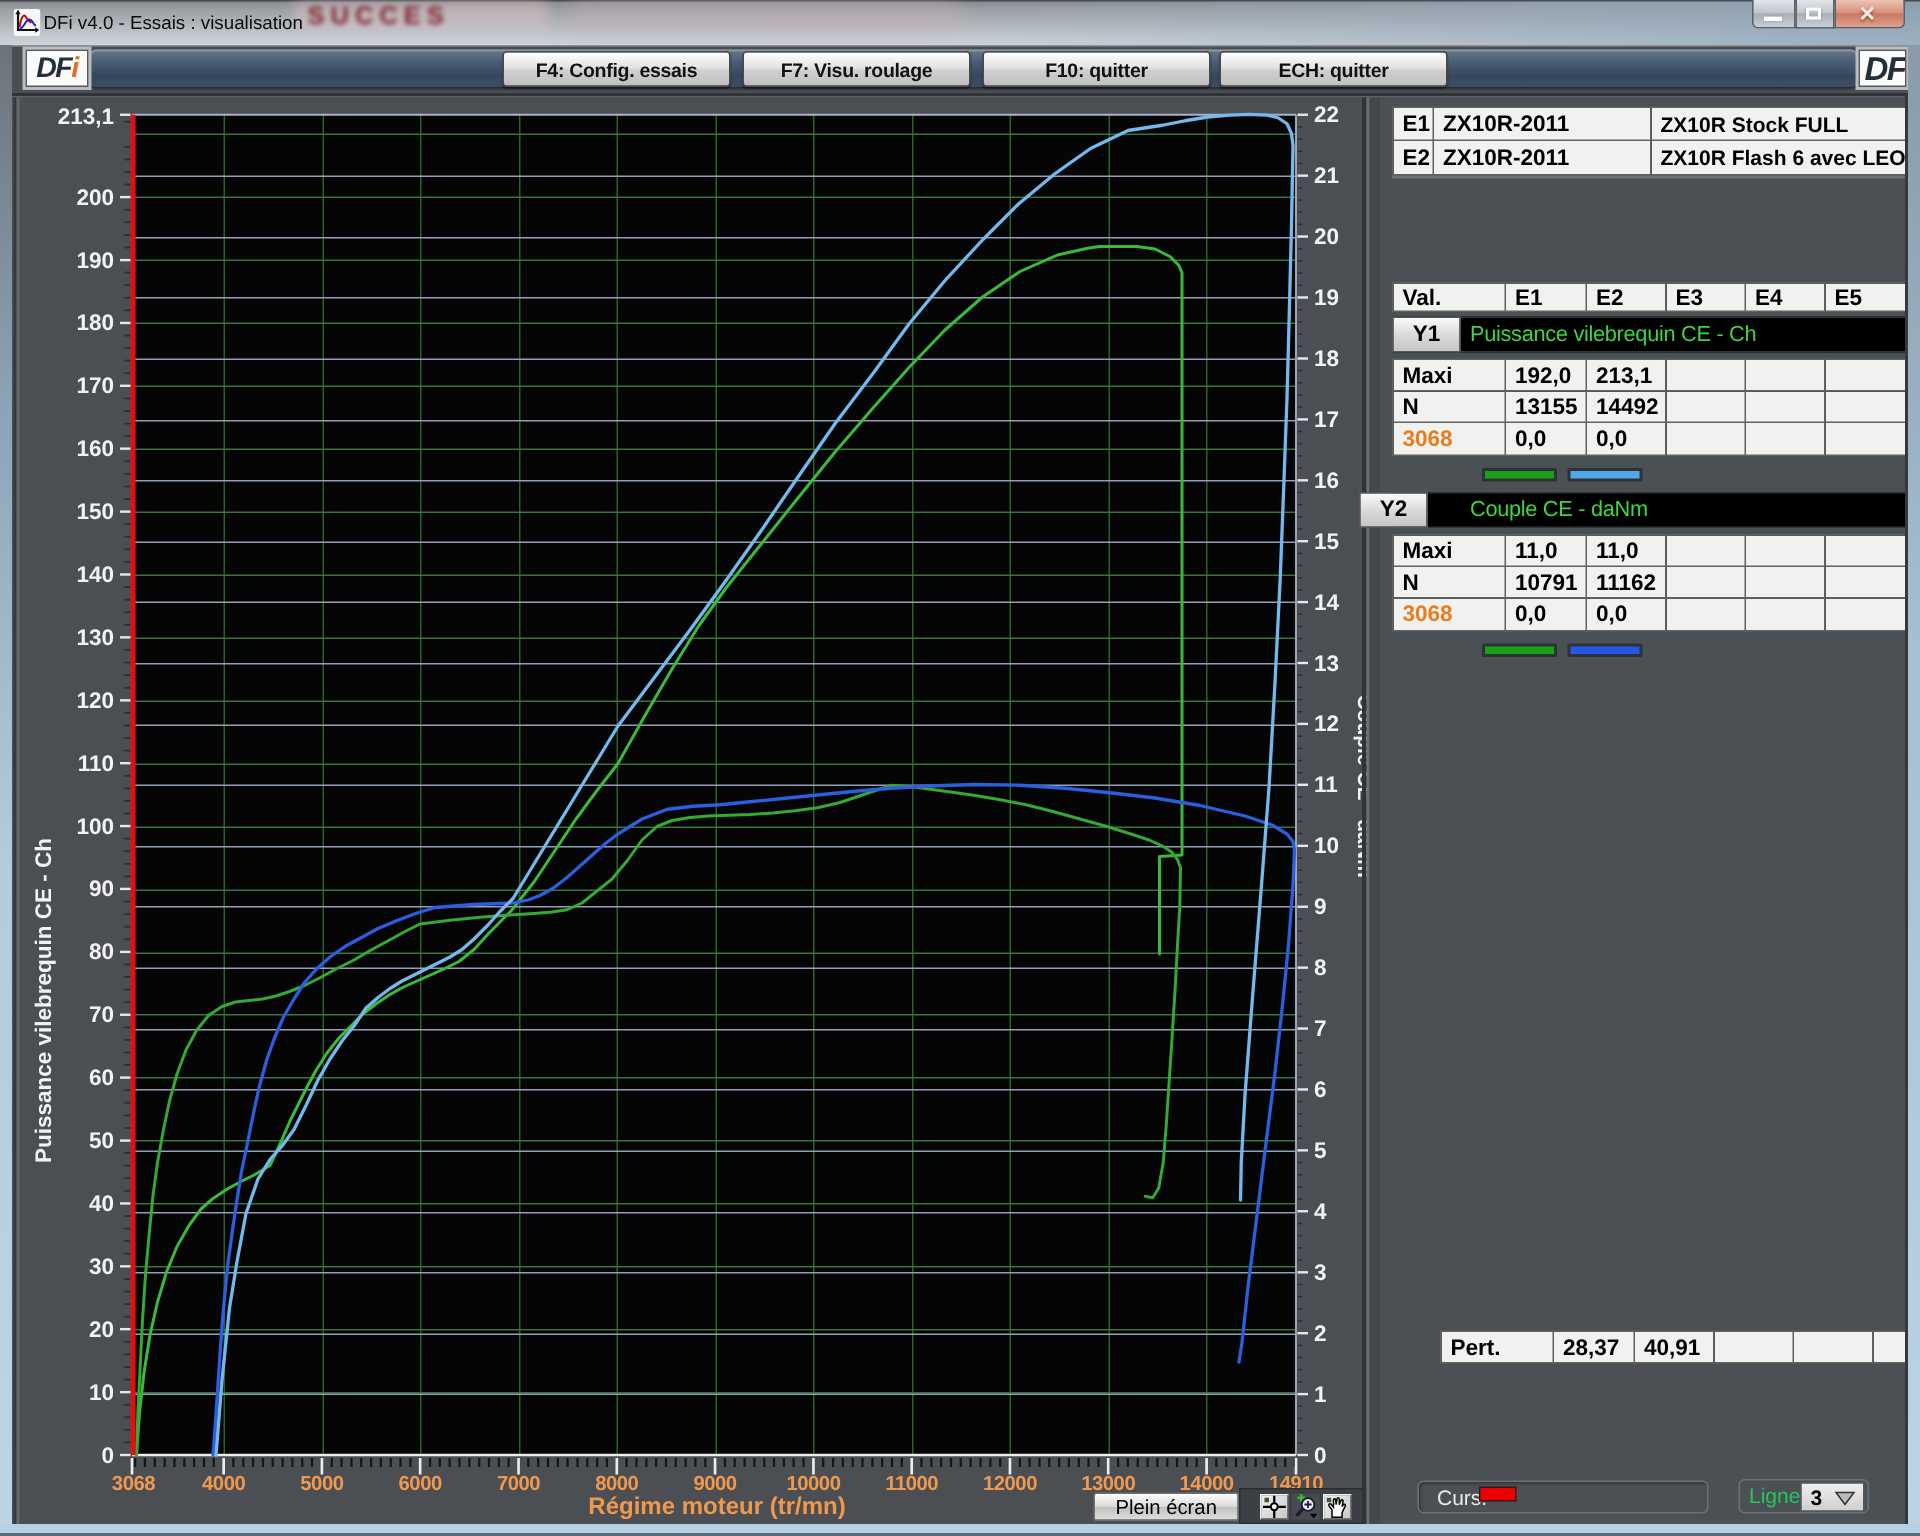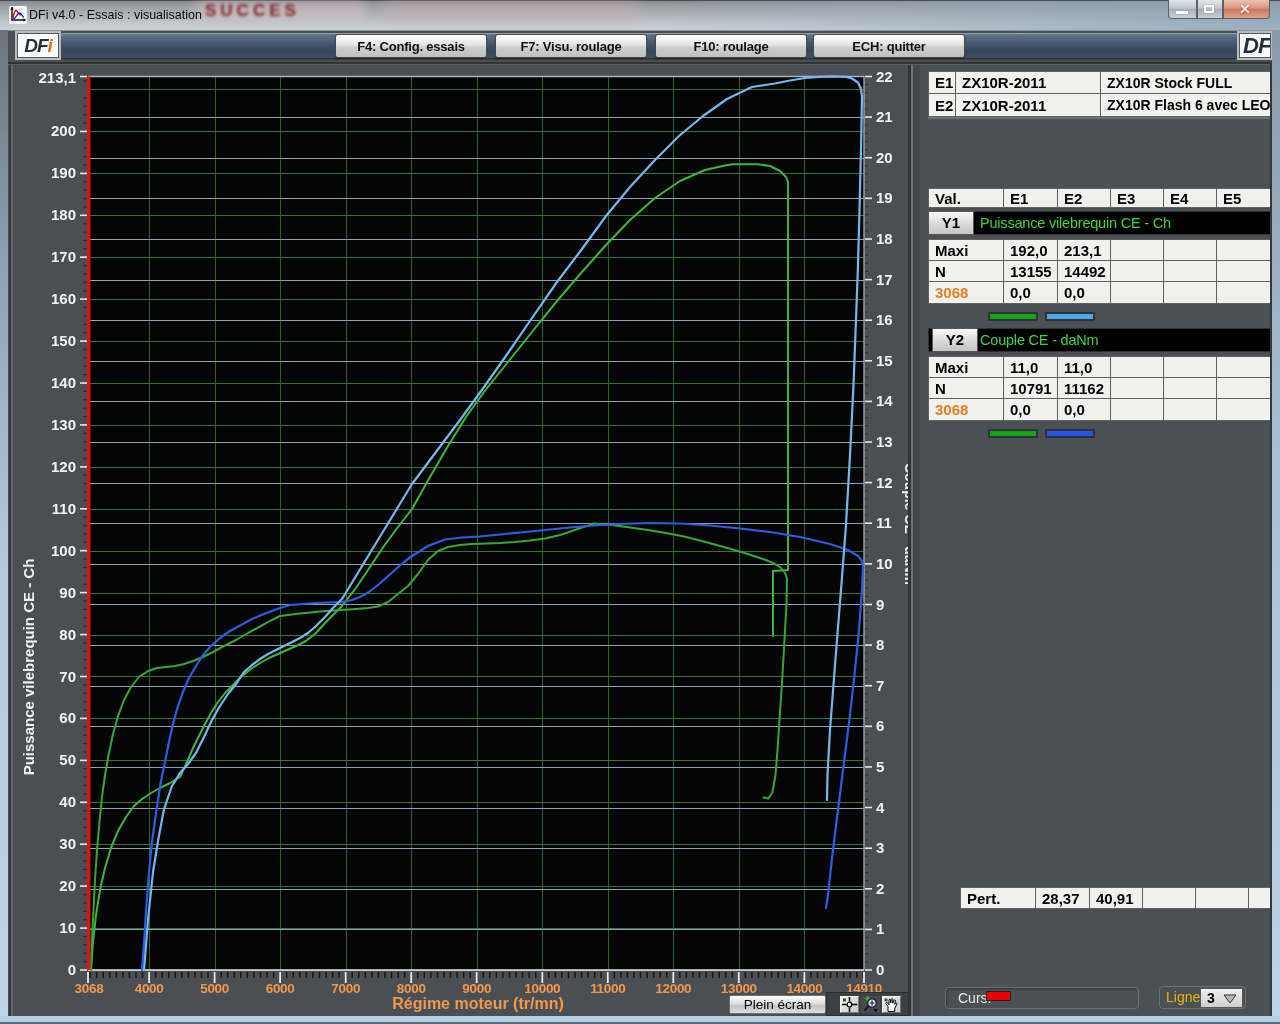--- a/index.html
+++ b/index.html
@@ -45,21 +45,21 @@
 
 <div class="abs" style="left:17px;top:33px;width:42px;height:25px;background:#fbfbfb;border:1px solid #55585c;box-shadow:0 0 0 2px #b9bcbf;
   font-style:italic;font-weight:bold;font-size:19px;text-align:center;line-height:24px;letter-spacing:-1px;">
   <span style="color:#23303c">DF</span><span style="color:#e96d1f">i</span></div>
 
 <div class="abs" style="left:1239px;top:33px;width:32px;height:25px;background:#fbfbfb;border:1px solid #55585c;box-shadow:0 0 0 2px #b9bcbf;overflow:hidden;
   font-style:italic;font-weight:bold;font-size:22px;line-height:24px;letter-spacing:-1px;">
   <span style="color:#23303c;margin-left:3px">DF</span></div>
 <div class="abs" style="left:335px;top:34px;width:152px;height:24px;background:linear-gradient(180deg,#ffffff,#e3e3e3 45%,#cfcfcf 55%,#c0c0c0);border:1px solid #4a4a4a;border-radius:3px;box-shadow:0 1px 1px rgba(0,0,0,.4);color:#111;font-size:13px;font-weight:bold;letter-spacing:-0.2px;text-align:center;line-height:23px;">F4: Config. essais</div>
 <div class="abs" style="left:495px;top:34px;width:152px;height:24px;background:linear-gradient(180deg,#ffffff,#e3e3e3 45%,#cfcfcf 55%,#c0c0c0);border:1px solid #4a4a4a;border-radius:3px;box-shadow:0 1px 1px rgba(0,0,0,.4);color:#111;font-size:13px;font-weight:bold;letter-spacing:-0.2px;text-align:center;line-height:23px;">F7: Visu. roulage</div>
-<div class="abs" style="left:655px;top:34px;width:152px;height:24px;background:linear-gradient(180deg,#ffffff,#e3e3e3 45%,#cfcfcf 55%,#c0c0c0);border:1px solid #4a4a4a;border-radius:3px;box-shadow:0 1px 1px rgba(0,0,0,.4);color:#111;font-size:13px;font-weight:bold;letter-spacing:-0.2px;text-align:center;line-height:23px;">F10: roulage</div>
+<div class="abs" style="left:655px;top:34px;width:152px;height:24px;background:linear-gradient(180deg,#ffffff,#e3e3e3 45%,#cfcfcf 55%,#c0c0c0);border:1px solid #4a4a4a;border-radius:3px;box-shadow:0 1px 1px rgba(0,0,0,.4);color:#111;font-size:13px;font-weight:bold;letter-spacing:-0.2px;text-align:center;line-height:23px;">F10: quitter</div>
 <div class="abs" style="left:813px;top:34px;width:152px;height:24px;background:linear-gradient(180deg,#ffffff,#e3e3e3 45%,#cfcfcf 55%,#c0c0c0);border:1px solid #4a4a4a;border-radius:3px;box-shadow:0 1px 1px rgba(0,0,0,.4);color:#111;font-size:13px;font-weight:bold;letter-spacing:-0.2px;text-align:center;line-height:23px;">ECH: quitter</div>
 
 <div class="abs" style="left:0;top:62px;width:1280px;height:2px;background:#303438;"></div>
 <div class="abs" style="left:0;top:64px;width:1280px;height:1px;background:#5d6165;"></div>
 
 <div class="abs" style="left:8px;top:65px;width:903px;height:951px;background:#4b4f53;"></div>
 <div class="abs" style="left:9px;top:65px;width:2px;height:951px;background:#35393d;"></div>
 <div class="abs" style="left:11px;top:65px;width:2px;height:951px;background:#63676b;"></div>
 <svg width="898" height="952" viewBox="0 0 898 952" xmlns="http://www.w3.org/2000/svg" style="position:absolute;left:14px;top:64px;font-family:'Liberation Sans', sans-serif">
 <rect x="74.0" y="12.5" width="776.0" height="893.5" fill="#050505"></rect>
@@ -642,21 +642,21 @@
         <td>0,0</td>
         <td></td>
         <td></td>
         <td></td>
       </tr>
     </tbody>
   </table>
 <div class="abs" style="left:988px;top:312px;width:50px;height:9px;background:#17a217;border:2px solid #2e3236;border-radius:1px;"></div>
 <div class="abs" style="left:1045px;top:312px;width:50px;height:9px;background:#4fa8e8;border:2px solid #2e3236;border-radius:1px;"></div>
 <div class="abs" style="left:928px;top:328px;width:343px;height:24px;background:#000;border:1px solid #303336;"></div>
-<div class="abs" style="left:932px;top:328px;width:46px;height:24px;background:linear-gradient(180deg,#fafafa,#d8d8d8 55%,#c6c6c6);border:1px solid #55585b;color:#000;font-size:15px;font-weight:bold;text-align:center;line-height:22px;">Y2</div>
+<div class="abs" style="left:906px;top:328px;width:46px;height:24px;background:linear-gradient(180deg,#fafafa,#d8d8d8 55%,#c6c6c6);border:1px solid #55585b;color:#000;font-size:15px;font-weight:bold;text-align:center;line-height:22px;">Y2</div>
 <div class="abs" style="left:980px;top:331px;height:20px;color:#3fd43f;font-size:14.5px;letter-spacing:-0.2px;line-height:19px;">Couple CE - daNm</div>
 <table class="tbl" style="left:928px;top:356px;width:342px;border:1px solid #303336;">
 <colgroup>
       <col style="width:75px">
       <col style="width:54px">
       <col style="width:53px">
       <col style="width:53px">
       <col style="width:53px">
       <col style="width:54px">
     </colgroup>
@@ -706,21 +706,21 @@
         <td></td>
         <td></td>
         <td></td>
       </tr>
     </tbody>
   </table>
 <div class="abs" style="left:945px;top:987px;width:194px;height:22px;border:1px solid #6d7175;border-radius:4px;box-shadow:inset 1px 1px 2px rgba(0,0,0,.35);"></div>
 <div class="abs" style="left:958px;top:990px;color:#e8e8e8;font-size:14px;">Curs.</div>
 <div class="abs" style="left:986px;top:991px;width:25px;height:10px;background:#ee0000;border:1px solid #222;"></div>
 <div class="abs" style="left:1159px;top:986px;width:87px;height:23px;border:1px solid #6d7175;border-radius:4px;"></div>
-<div class="abs" style="left:1166px;top:989px;color:#eab308;font-size:14px;">Ligne</div>
+<div class="abs" style="left:1166px;top:989px;color:#22c55e;font-size:14px;">Ligne</div>
 <div class="abs" style="left:1200px;top:988px;width:43px;height:20px;background:linear-gradient(180deg,#efefef,#cfcfcf);border:1px solid #55585b;color:#000;font-size:14px;font-weight:bold;line-height:19px;"><span style="margin-left:6px">3</span>
 <svg width="14" height="10" viewBox="0 0 14 10" style="position:absolute;left:22px;top:5px">
       <path d="M1 1 h12 l-6 8 z" fill="#bbb" stroke="#333" stroke-width="1"></path>
     </svg></div>
 
 <div class="abs" style="left:0;top:30px;width:8px;height:986px;background:linear-gradient(180deg,#6d737a 0%,#8da4b8 25%,#b4cbdd 55%,#bdd4e6 100%);"></div>
 <div class="abs" style="left:1270px;top:62px;width:2px;height:954px;background:#35393d;"></div>
 <div class="abs" style="left:1272px;top:30px;width:8px;height:986px;background:linear-gradient(180deg,#8a9aa9 0%,#a5bed2 40%,#bdd4e6 100%);"></div>
 <div class="abs" style="left:0;top:1016px;width:1280px;height:8px;background:#b7d0e3;"></div>
 <div class="abs" style="left:0;top:1022px;width:1280px;height:2px;background:#5a6a78;"></div>

